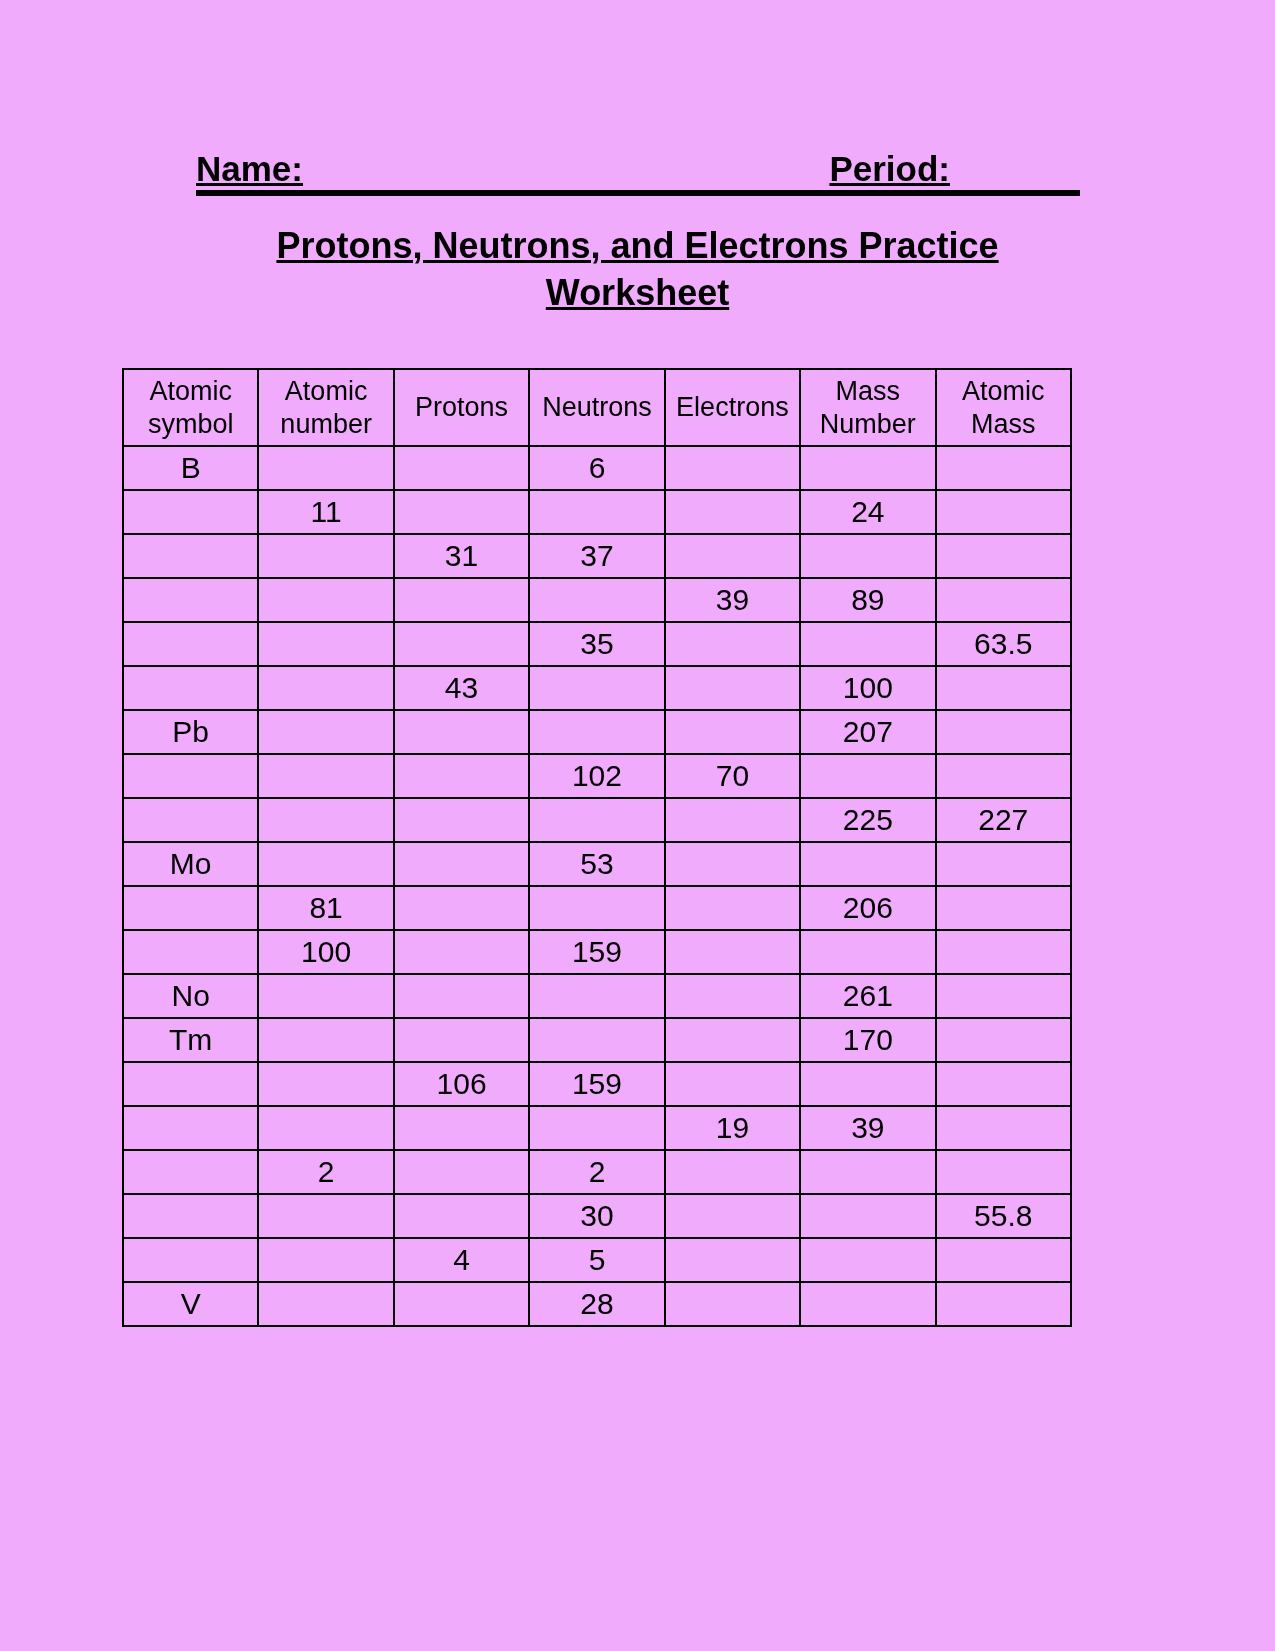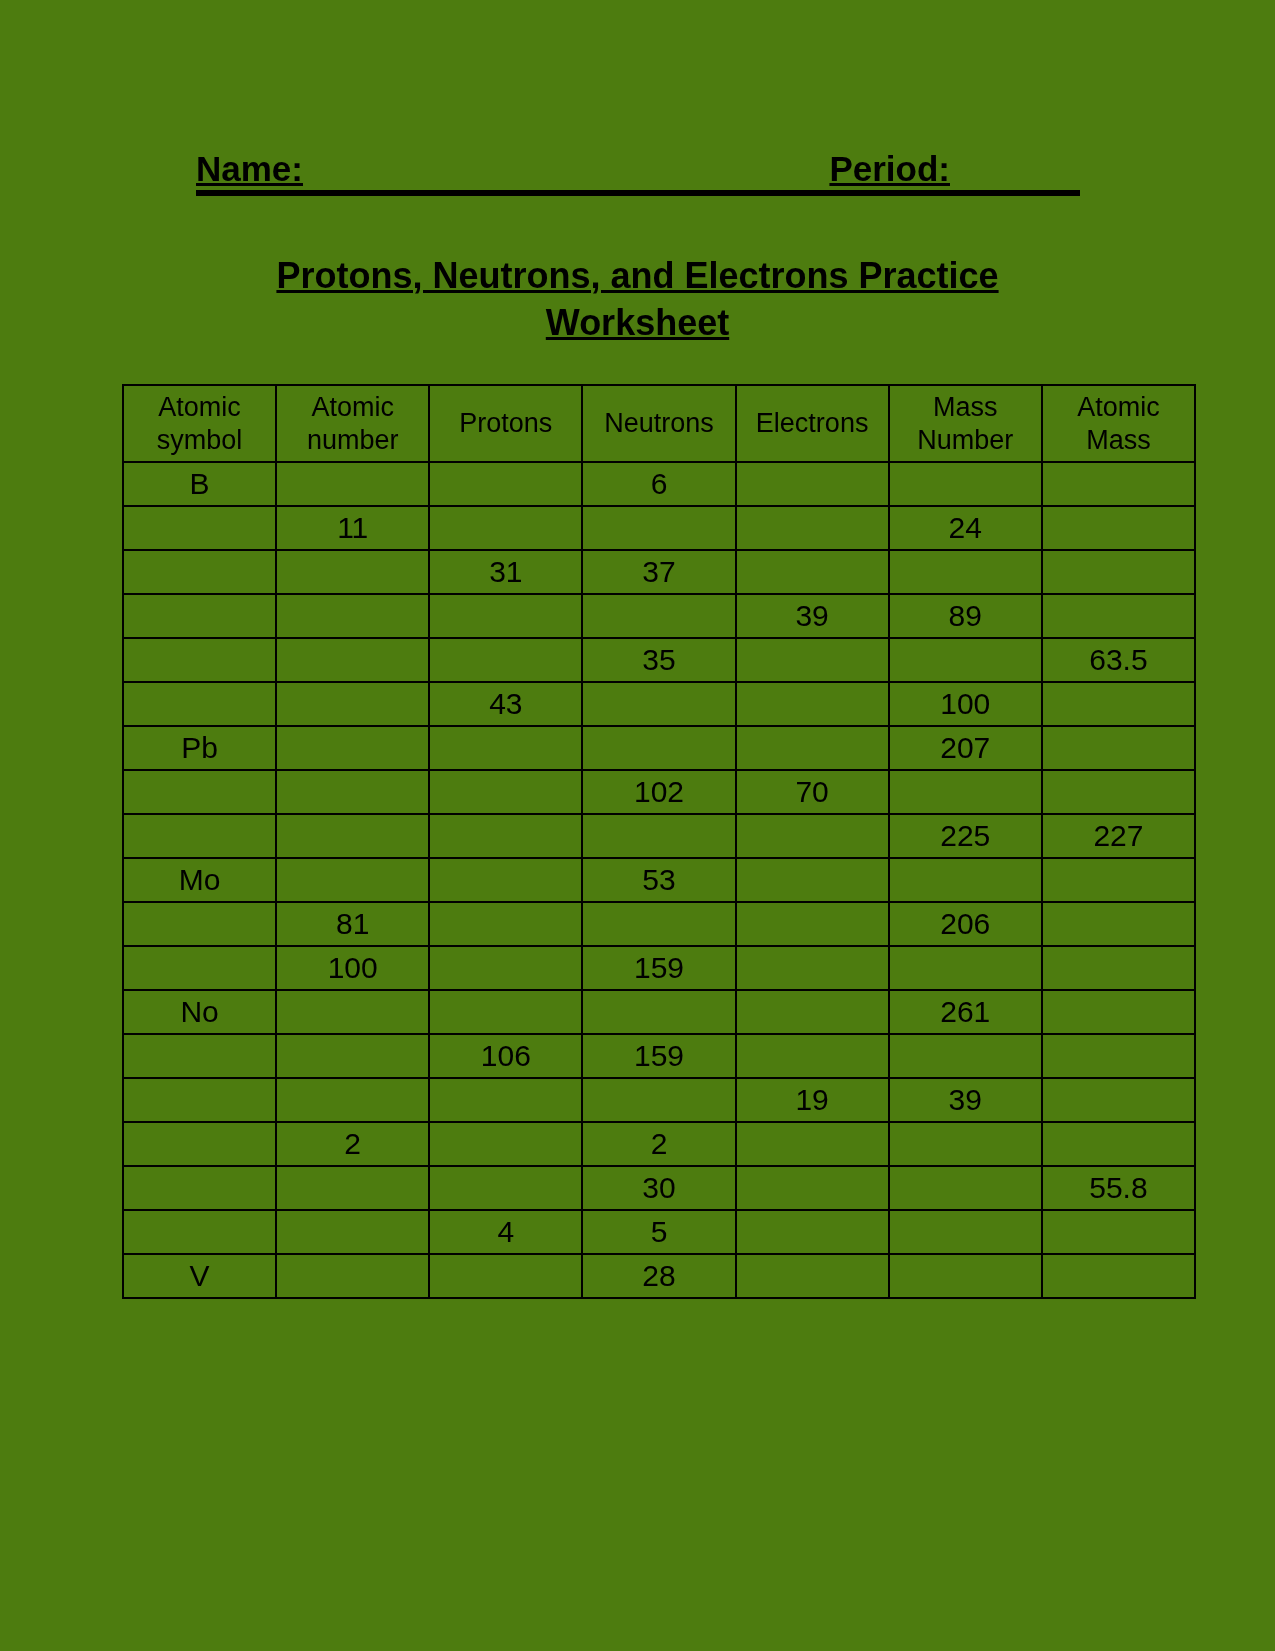--- a/index.html
+++ b/index.html
@@ -9,21 +9,21 @@
     background: #ffffff;
     font-family: "Liberation Sans", sans-serif;
     color: #000000;
     position: relative;
   }
   .page {
     position: absolute;
     top: 0; left: 0;
     width: 1275px;
     height: 1651px;
-    background: #4d7c0f;
+    background: #f0abfc;
   }
 
   
   .name-line {
     position: absolute;
     top: 148px;
     left: 196px;
     width: 884px;
     display: flex;
     align-items: flex-end;
@@ -40,30 +40,29 @@
   
   .title {
     position: absolute;
     top: 222px;
     left: 0;
     width: 1275px;
     text-align: center;
     font-size: 36px;
     font-weight: bold;
     line-height: 47px;
-    margin-top: 30px;
   }
   .title .title-line { text-decoration: underline; text-decoration-thickness: 3px; }
 
   
   table.worksheet {
     position: absolute;
-    top: 384px;
+    top: 368px;
     left: 122px;
-    width: 1074px;
+    width: 950px;
     border-collapse: collapse;
     table-layout: fixed;
   }
   table.worksheet th,
   table.worksheet td {
     border: 2px solid #000000;
     text-align: center;
     vertical-align: middle;
     overflow: hidden;
   }
@@ -222,20 +221,29 @@
         <tr>
           <td>No</td>
           <td></td>
           <td></td>
           <td></td>
           <td></td>
           <td>261</td>
           <td></td>
         </tr>
         <tr>
+          <td>Tm</td>
+          <td></td>
+          <td></td>
+          <td></td>
+          <td></td>
+          <td>170</td>
+          <td></td>
+        </tr>
+        <tr>
           <td></td>
           <td></td>
           <td>106</td>
           <td>159</td>
           <td></td>
           <td></td>
           <td></td>
         </tr>
         <tr>
           <td></td>

